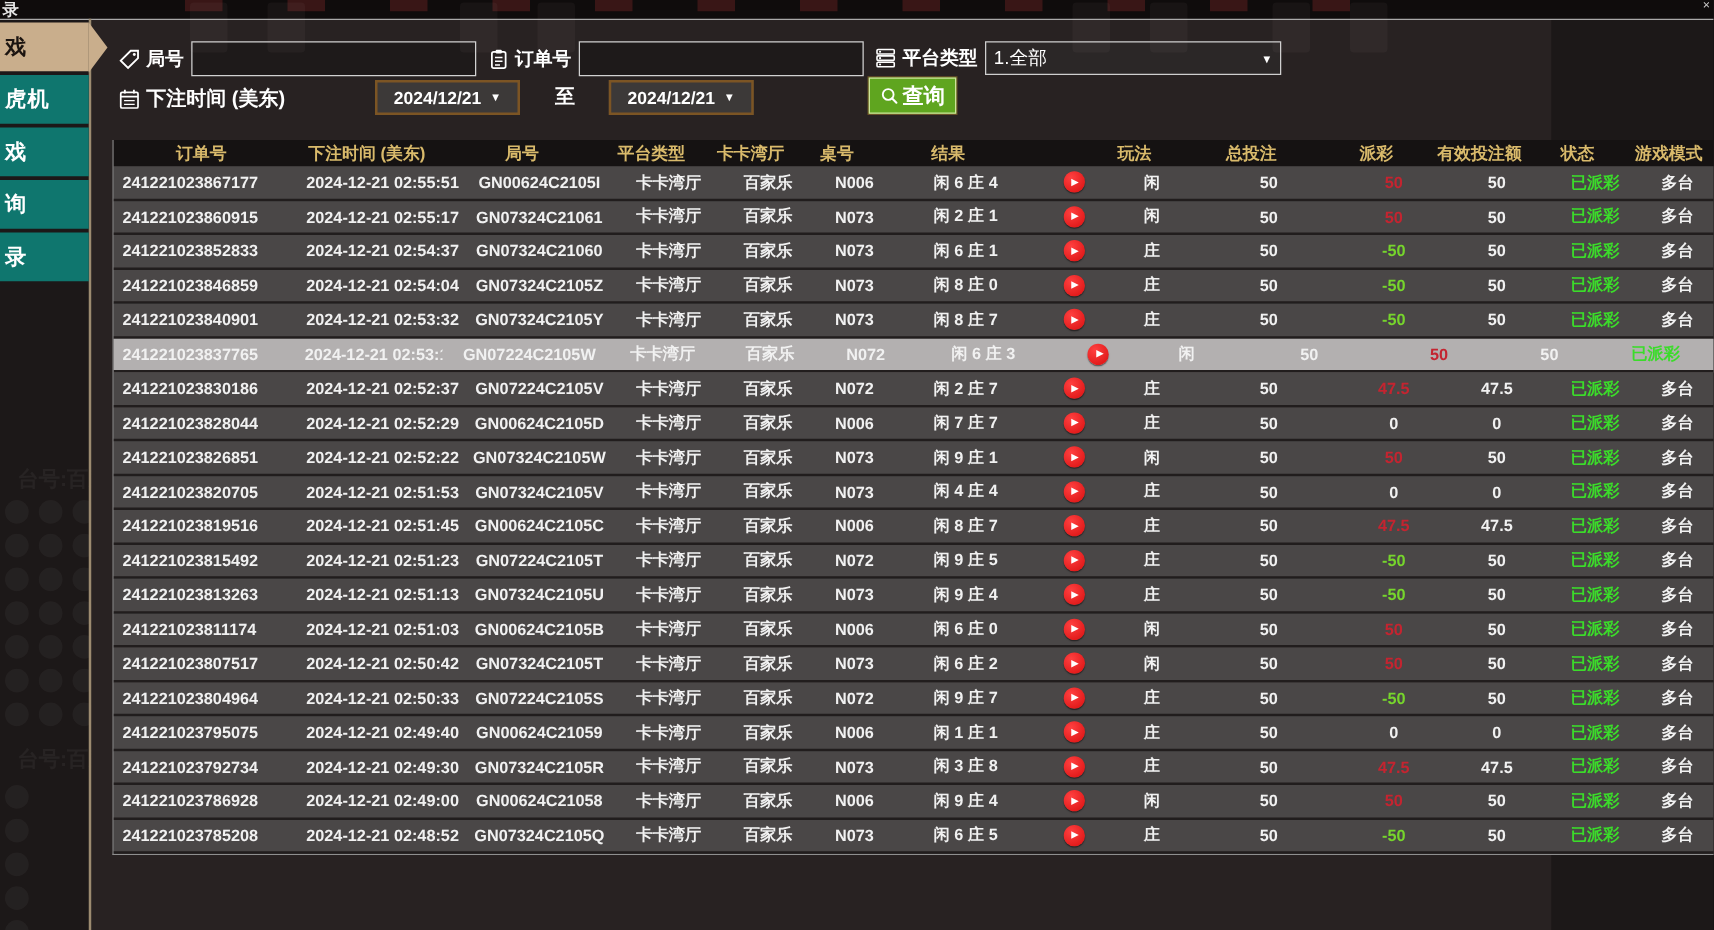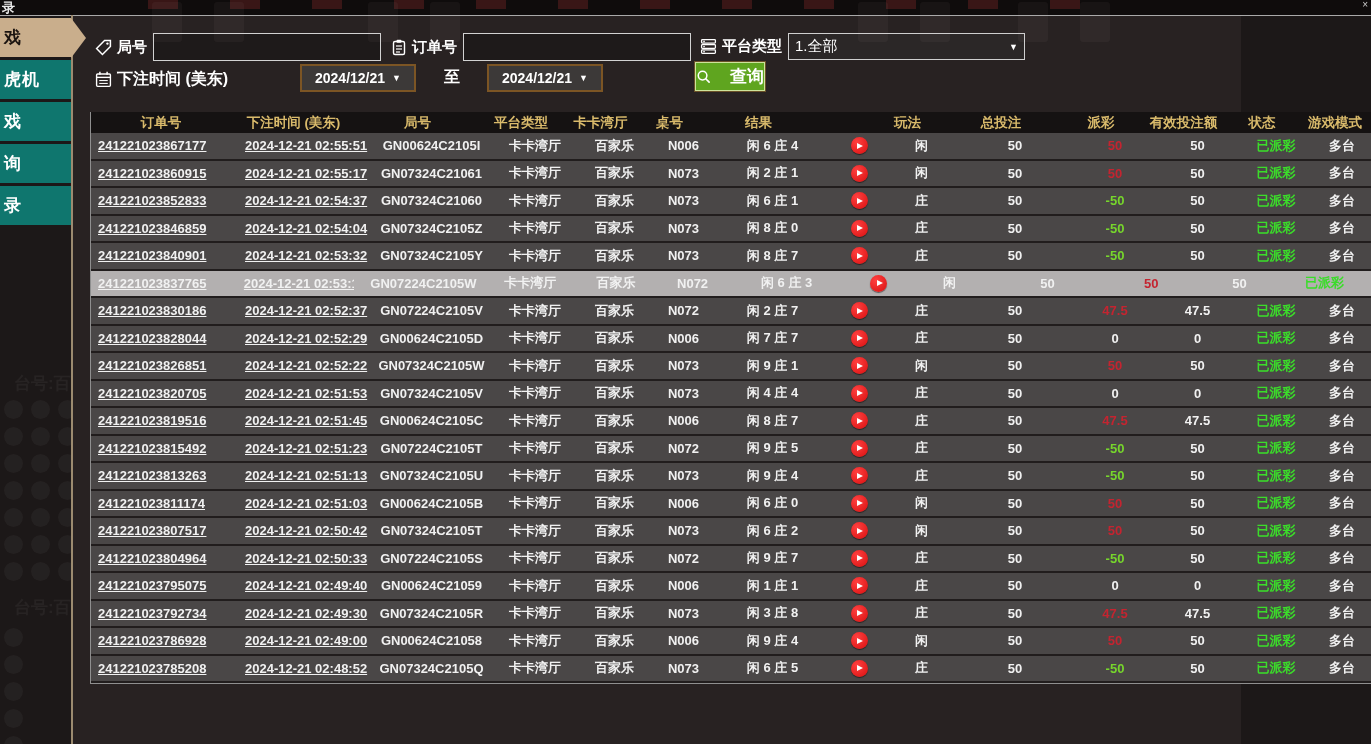--- a/index.html
+++ b/index.html
@@ -37,36 +37,36 @@
   .f-group{position:absolute;display:flex;align-items:center;}
   .txt-input{background:#1e1a1a;border:1px solid #d2d2d2;height:24px;width:222px;margin-left:6px;}
   .sel{background:#2b2727;border:1px solid #cfcfcf;height:25px;width:223px;margin-left:6px;
        display:flex;align-items:center;color:#fff;font-size:15px;padding:0 6px;cursor:pointer;}
   .sel .caret{margin-left:auto;font-size:9px;color:#ffffff;}
   .date-sel{background:#3c3938;border:2px solid #7c5524;height:24px;width:112px;
        display:flex;align-items:center;justify-content:center;gap:7px;color:#fff;
        font-size:14px;font-weight:bold;cursor:pointer;}
   .date-sel .caret{font-size:9px;}
   .to-label{color:#fff;font-size:16px;font-weight:bold;}
-  .search-btn{position:absolute;display:flex;align-items:center;gap:3px;justify-content:space-between;
+  .search-btn{position:absolute;display:flex;align-items:center;gap:3px;justify-content:center;
        background:#5fa51f;border:1px solid #cde39b;box-shadow:0 0 0 1px #6b5128;
        color:#fff;font-size:17px;font-weight:bold;width:68px;height:27px;cursor:pointer;}
 
   
   .bet-table{position:absolute;left:17px;top:97px;width:1281px;background:#211d1d;
              border-left:1px solid #8f8f8f;border-bottom:1px solid #8f8f8f;}
   .t-head{display:flex;height:21px;background:#151212;}
   .t-head .cell{color:#d9ba6b;font-size:13.5px;}
   .t-row{display:flex;height:25.5px;background:#4a4747;border-bottom:2px solid #211d1d;cursor:pointer;}
   .t-row.hl{background:#b3b0b0;gap:16px;}
   .f-row{display:flex;height:25.5px;background:#4a4747;border-bottom:2px solid #211d1d;}
   .f-row.grand{border-top:1px solid #8f8f8f;height:26px;}
   .cell{display:flex;align-items:center;justify-content:center;color:#f1f1f1;
         font-size:13px;font-weight:bold;white-space:nowrap;overflow:hidden;}
-  .cell.left{justify-content:flex-start;padding-left:7px;text-decoration:underline;}
+  .cell.left{justify-content:flex-start;padding-left:7px;}
   .c1{width:140px}.c2{width:125px}.c3{width:123px}.c4{width:84px}.c5{width:75px}
   .c6{width:63px}.c7{width:115px}.c8{width:58px}.c9{width:67px}.c10{width:120px}
   .c11{width:80px}.c12{width:85px}.c13{width:72px}.c14{flex:1}
   .spacer{width:785px;}
   .pay-win{color:#c42430}.pay-loss{color:#76d52c}.pay-zero{color:#f1f1f1}
   .status-green{color:#3bdc2a}
   .ftr{color:#e2de00 !important;}
 
   .play-btn{width:17px;height:17px;border-radius:50%;background:radial-gradient(circle at 35% 30%,#ff4040,#d80f0f);
             display:flex;align-items:center;justify-content:center;cursor:pointer;

